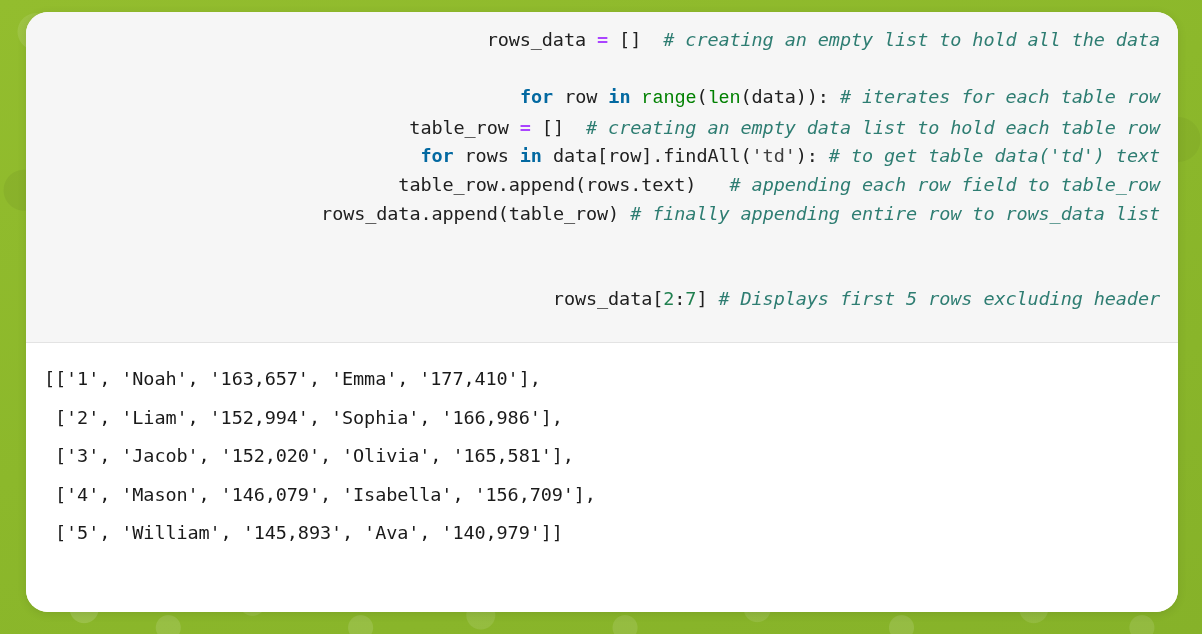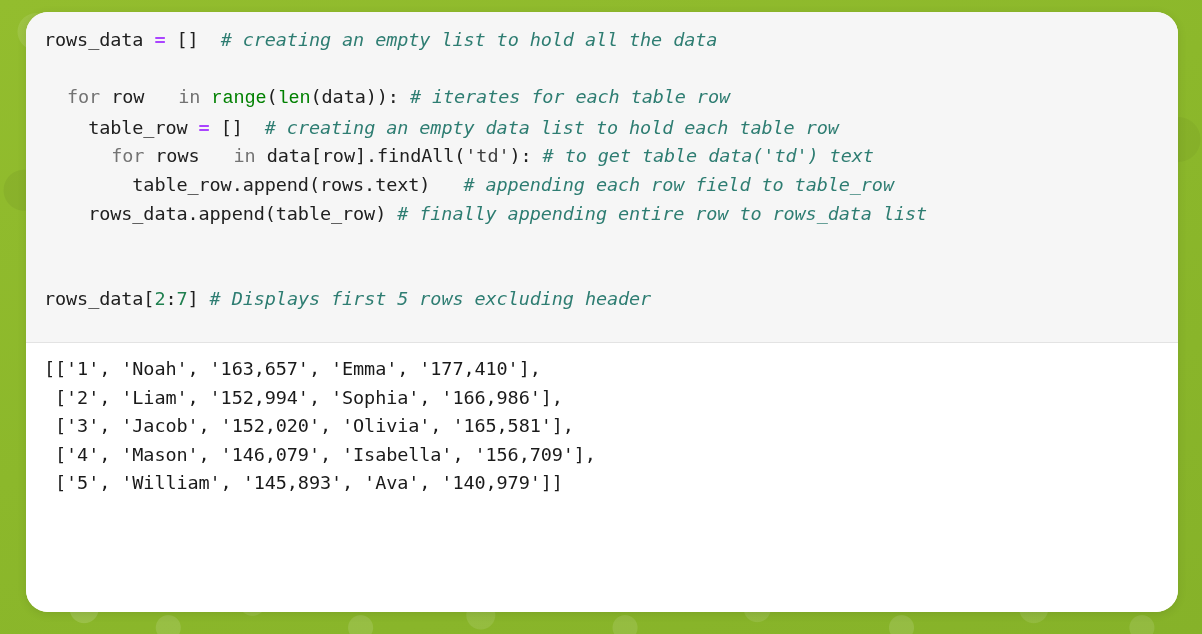--- a/index.html
+++ b/index.html
@@ -56,45 +56,45 @@
     position: relative;
   }
   #code-lines {
     padding: 0 18px;
     font-size: 18.5px;
     line-height: 28.6px;
     white-space: pre;
     color: #202020;
     letter-spacing: -0.1px;
   }
-  .code-line { white-space: pre; min-height: 28.6px; }
+  .code-line { white-space: pre; min-height: 28.6px; text-align: right; }
 
   
-  .tok-kw   { color: #737373; font-weight: normal; margin-left: 23px; }
+  .tok-kw   { color: #0369a1; font-weight: bold; }
   .tok-bi   { color: #008000; font-family: Liberation Mono, monospace; }
   .tok-op   { color: #aa44ff; font-weight: bold; }
   .tok-str  { color: #404040; }
   .tok-num  { color: #208050; }
   .tok-cmt  { color: #2e7d72; font-style: italic; }
   .tok-txt  { color: #202020; }
 
   
   #output-cell {
     background: #ffffff;
     flex: 1 1 auto;
     padding: 12px 18px;
   }
   #output-lines {
     font-size: 18.5px;
     line-height: 28.6px;
     white-space: pre;
     color: #1a1a1a;
     letter-spacing: -0.1px;
   }
-  .out-line { white-space: pre; }
+  .out-line { white-space: pre; margin-top: 10px; }
 </style>
 </head>
 <body>
 
 <div id="backdrop"></div>
 
 <div id="notebook-card">
 
   <div id="code-cell">
     <div id="code-lines"><div class="code-line"><span class="tok-txt">rows_data </span><span class="tok-op">=</span><span class="tok-txt"> []  </span><span class="tok-cmt"># creating an empty list to hold all the data</span></div><div class="code-line">&nbsp;</div><div class="code-line"><span class="tok-kw">for</span><span class="tok-txt"> row </span><span class="tok-kw">in</span><span class="tok-txt"> </span><span class="tok-bi">range</span><span class="tok-txt">(</span><span class="tok-bi">len</span><span class="tok-txt">(data)): </span><span class="tok-cmt"># iterates for each table row</span></div><div class="code-line"><span class="tok-txt">    table_row </span><span class="tok-op">=</span><span class="tok-txt"> []  </span><span class="tok-cmt"># creating an empty data list to hold each table row</span></div><div class="code-line"><span class="tok-txt">    </span><span class="tok-kw">for</span><span class="tok-txt"> rows </span><span class="tok-kw">in</span><span class="tok-txt"> data[row].findAll(</span><span class="tok-str">'td'</span><span class="tok-txt">): </span><span class="tok-cmt"># to get table data('td') text</span></div><div class="code-line"><span class="tok-txt">        table_row.append(rows.text)   </span><span class="tok-cmt"># appending each row field to table_row</span></div><div class="code-line"><span class="tok-txt">    rows_data.append(table_row) </span><span class="tok-cmt"># finally appending entire row to rows_data list</span></div><div class="code-line">&nbsp;</div><div class="code-line">&nbsp;</div><div class="code-line"><span class="tok-txt">rows_data[</span><span class="tok-num">2</span><span class="tok-txt">:</span><span class="tok-num">7</span><span class="tok-txt">] </span><span class="tok-cmt"># Displays first 5 rows excluding header</span></div></div>

